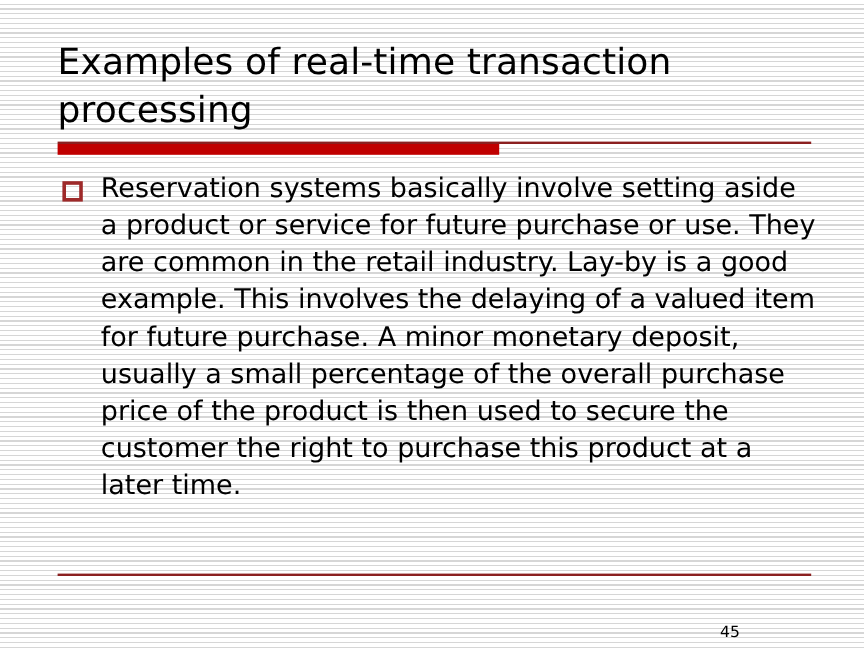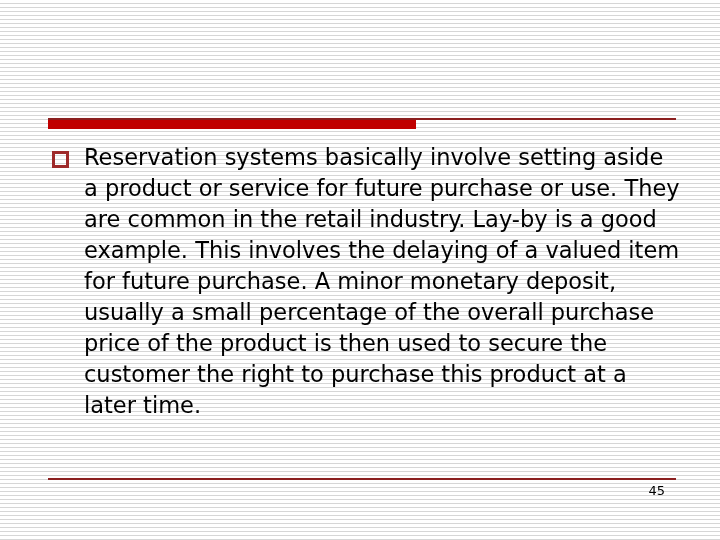--- a/index.html
+++ b/index.html
@@ -106,33 +106,35 @@
     position: absolute;
     left: 48px;
     top: 478px;
     width: 628px;
     height: 2px;
     background: #8b2020;
   }
   #page-number {
     position: absolute;
     left: 600px;
-    top: 483px;
+    top: 520px;
     width: 65px;
-    text-align: right;
     font-size: 13px;
     line-height: 16px;
     color: #000000;
   }
 </style>
 </head>
 <body>
 
 <div id="slide">
 
+  <div id="title-block">
+    <h1 id="title-text">Examples of real-time transaction processing</h1>
+  </div>
 
   <div id="title-rule-group">
     <div id="title-rule-thin"></div>
     <div id="title-rule-thick"></div>
   </div>
 
   <div id="body-block">
     <div class="bullet-item">
       <span class="bullet-marker"></span>
       <span class="bullet-text">Reservation systems basically involve setting aside a product or service for future purchase or use. They are common in the retail industry. Lay-by is a good example. This involves the delaying of a valued item for future purchase. A minor monetary deposit, usually a small percentage of the overall purchase price of the product is then used to secure the customer the right to purchase this product at a later time.</span>

